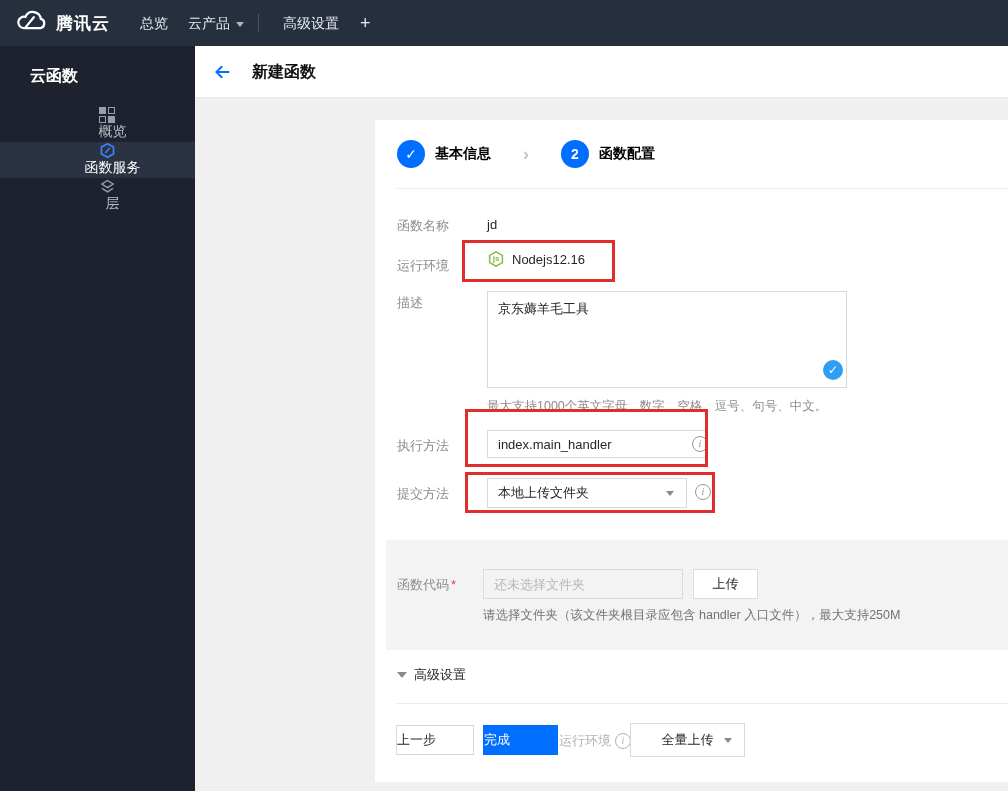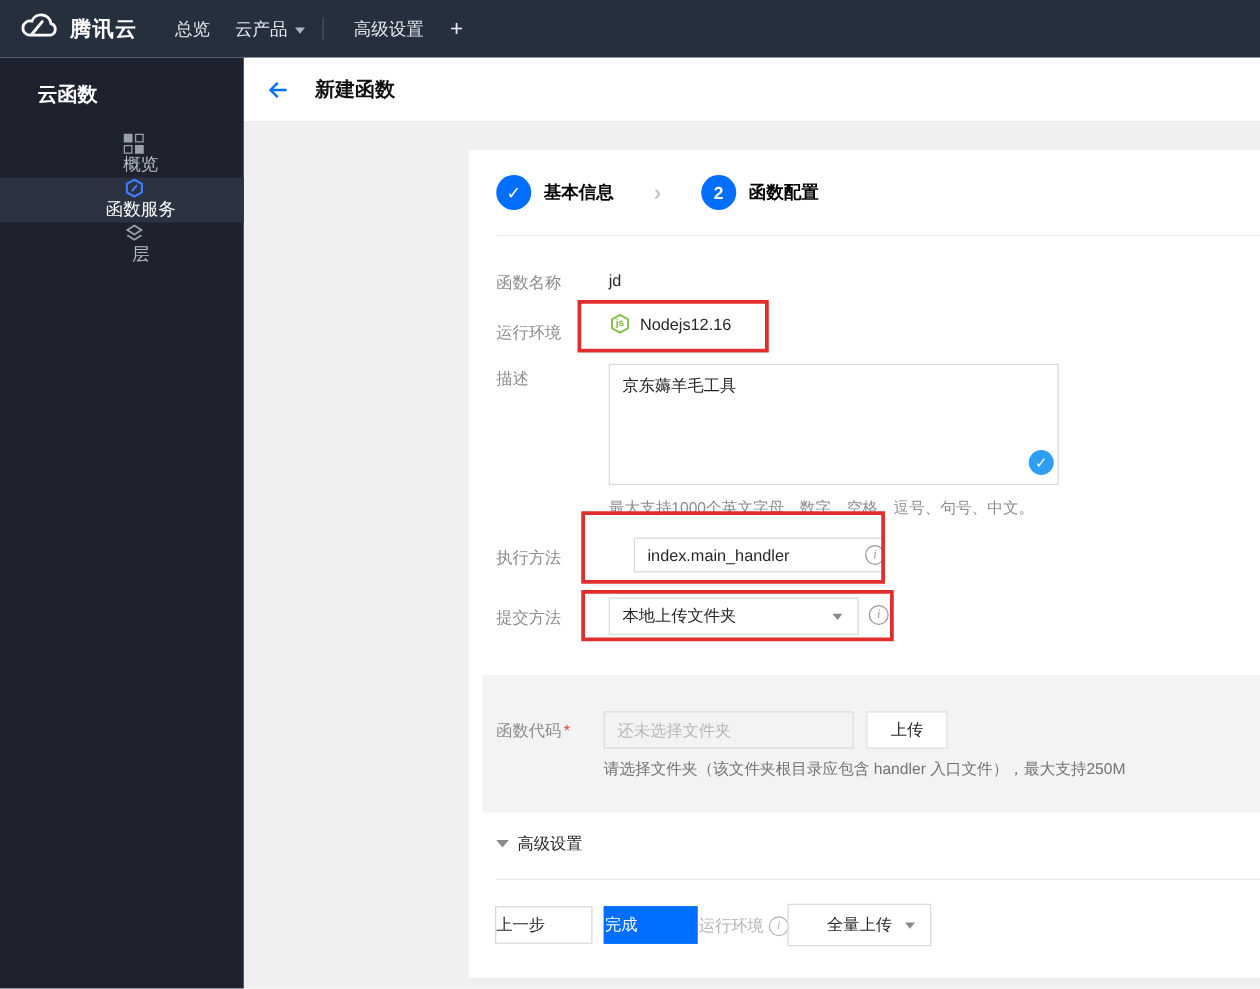--- a/index.html
+++ b/index.html
@@ -184,21 +184,21 @@
       <span>Nodejs12.16</span>
     </div>
     <div class="anno anno-1"></div>
 
     <div class="form-label" style="top:174px;">描述</div>
     <textarea class="desc" style="">京东薅羊毛工具</textarea>
     <div class="check-badge">✓</div>
     <div class="hint" style="left:112px; top:278px;">最大支持1000个英文字母、数字、空格、逗号、句号、中文。</div>
 
     <div class="form-label" style="top:317px;">执行方法</div>
-    <input class="text-input" style="left: 112px; top: 310px; width: 200px; height: 28px; margin-left: 20px;" value="index.main_handler">
+    <input class="text-input" style="left: 112px; top: 310px; width: 220px; height: 28px;" value="index.main_handler">
     <div class="info-icon" style="left:317px; top:316px;">i</div>
     <div class="anno anno-2"></div>
 
     <div class="form-label" style="top:365px;">提交方法</div>
     <div class="selectbox" style="left:112px; top:358px; width:200px; height:30px;">
       <span class="sel-text">本地上传文件夹</span>
       <span class="caret-down"></span>
     </div>
     <div class="info-icon" style="left:320px; top:364px;">i</div>
     <div class="anno anno-3"></div>

